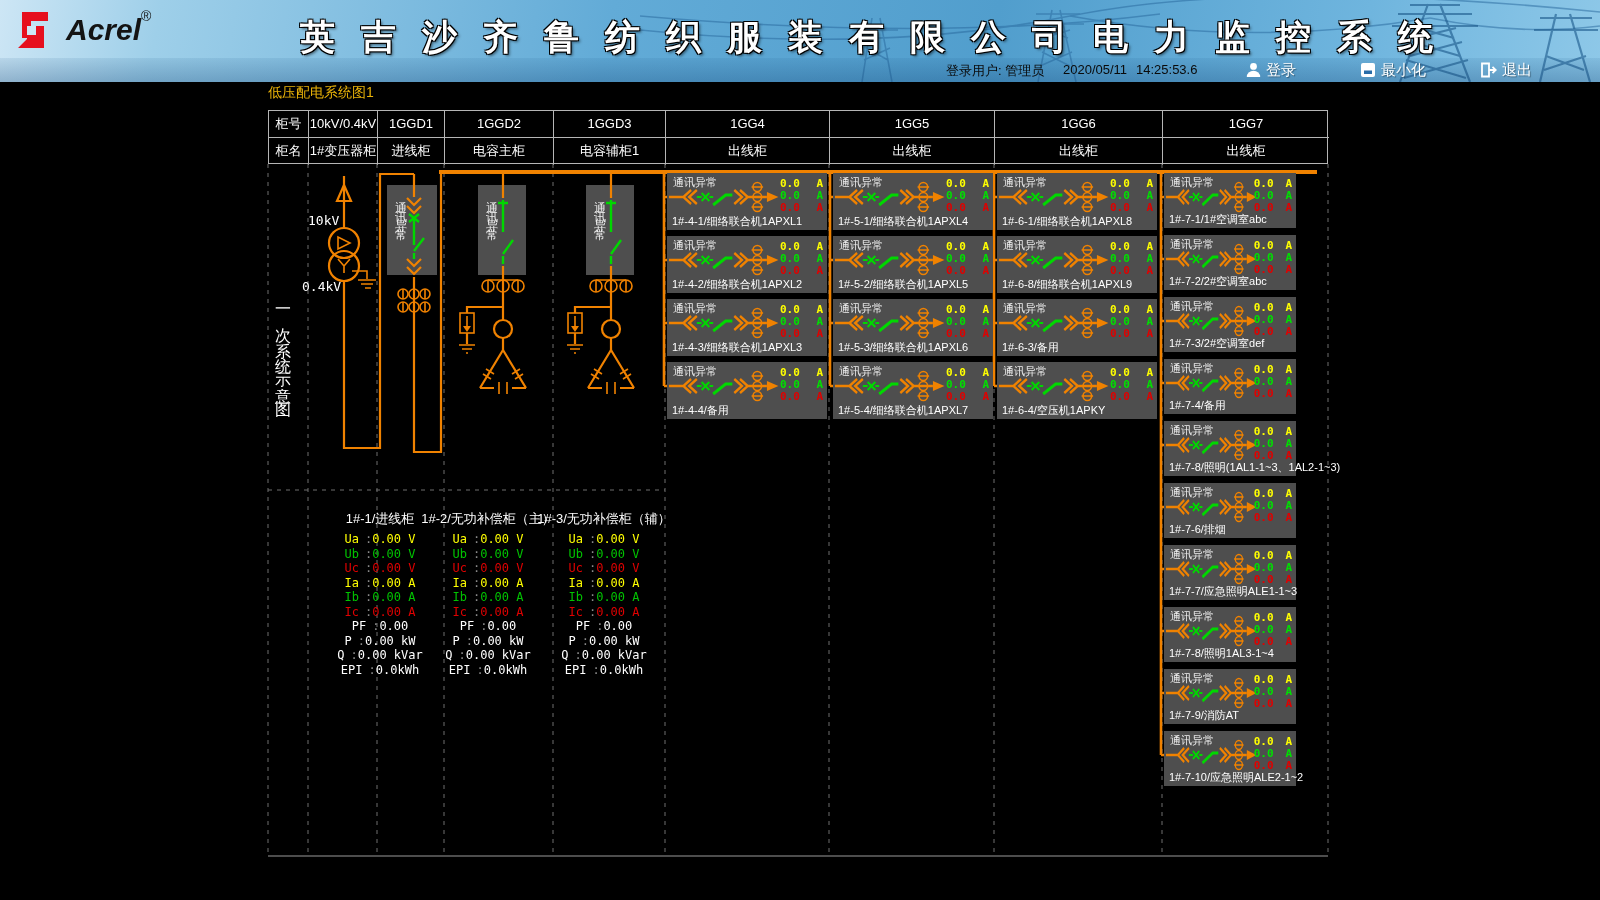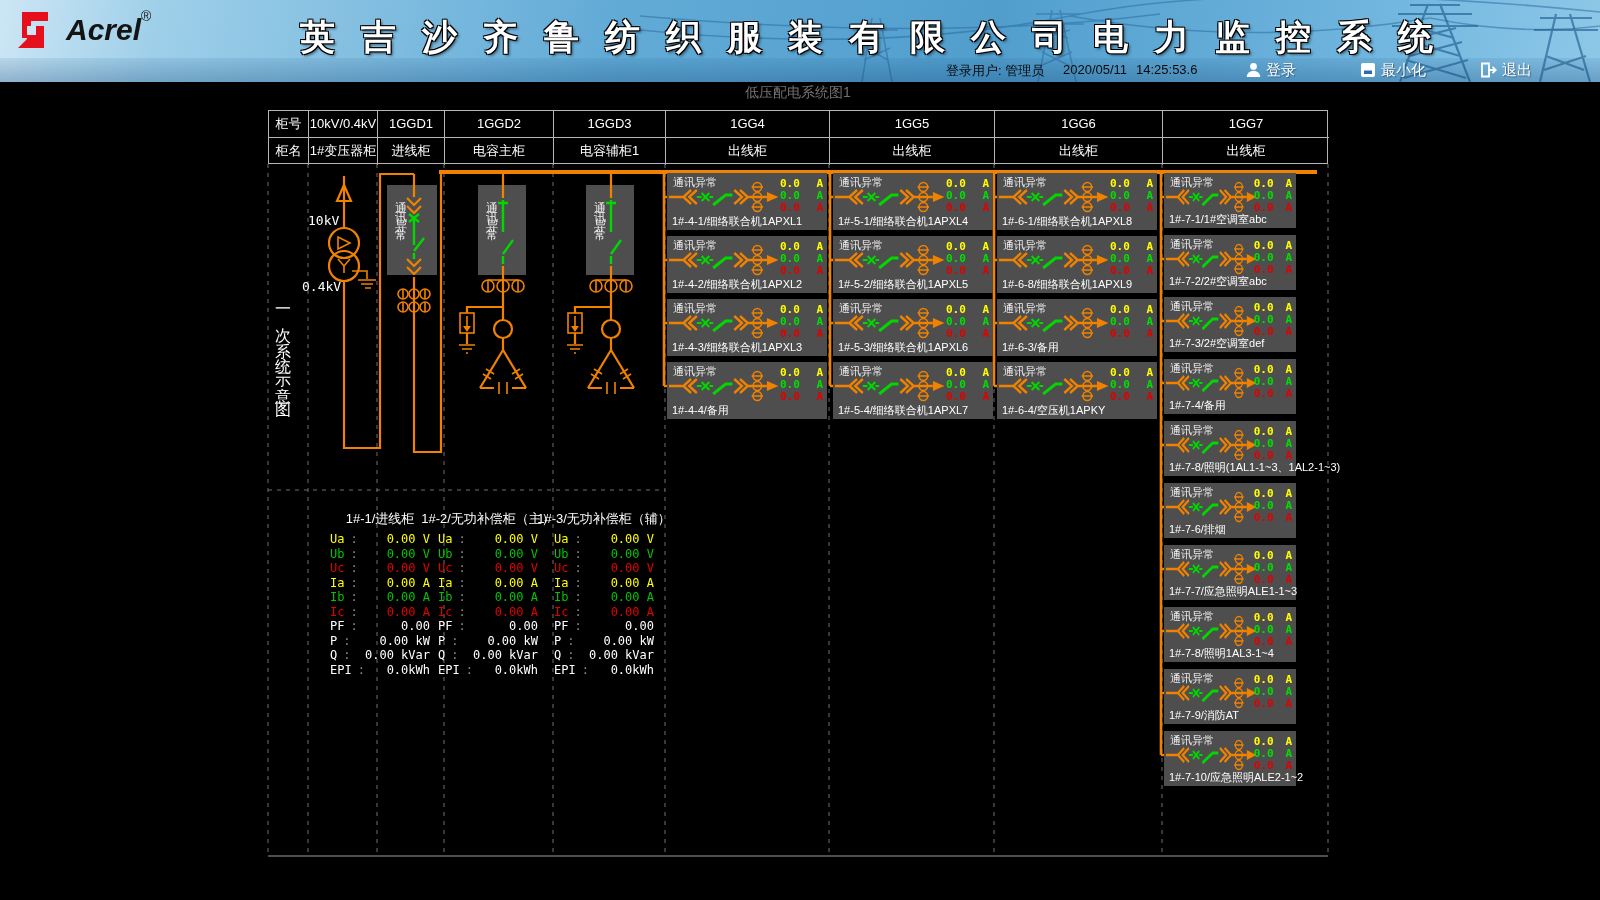--- a/index.html
+++ b/index.html
@@ -15,22 +15,22 @@
   #logo-text{font-size:30px;font-weight:bold;font-style:italic;color:#141414;line-height:44px;letter-spacing:0px;}
   #logo-reg{font-size:14px;color:#141414;margin-top:0px;}
   #main-title{position:absolute;left:300px;top:14px;font-size:35px;font-weight:bold;color:#fff;
     letter-spacing:26px;white-space:nowrap;
     text-shadow:1px 1px 0 #000,-1px -1px 0 #000,1px -1px 0 #000,-1px 1px 0 #000,2px 2px 3px rgba(0,0,0,.55);}
   .hinfo{position:absolute;top:62px;font-size:13px;color:#0a0a0a;white-space:nowrap;}
   .hbtn{position:absolute;top:59px;height:22px;display:flex;align-items:center;gap:5px;
     color:#fff;font-size:15px;cursor:pointer;text-shadow:1px 1px 1px rgba(0,0,0,.4);}
 
   
-  #page-title{position:absolute;left:268px;top:84px;width:1060px;text-align:center;
-    color:#737373;font-size:14px;}
+  #page-title{position:absolute;left:268px;top:84px;width:1060px;
+    color:#eab308;font-size:14px;}
   #cab-table{position:absolute;left:268px;top:110px;width:1060px;height:54px;
     display:grid;grid-template-columns:40px 69px 67px 109px 112px 164px 165px 168px 166px;
     grid-template-rows:27px 27px;border:1px solid #b5b5b5;box-sizing:border-box;}
   #cab-table div{border-right:1px solid #b5b5b5;border-bottom:1px solid #b5b5b5;
     color:#fff;font-size:13px;text-align:center;line-height:26px;overflow:hidden;white-space:nowrap;box-sizing:border-box;}
   #cab-table div:nth-child(9n){border-right:none;}
   #cab-table div:nth-child(n+10){border-bottom:none;}
 
   
   .gbox{position:absolute;width:48px;height:90px;background:#4e4e4e;z-index:1;}
@@ -62,21 +62,21 @@
   .pof{fill:#f08200;}
   .fv{position:absolute;right:17%;width:36px;text-align:right;
     font-family:"DejaVu Sans Mono",monospace;font-size:11px;font-weight:bold;}
   .fu{position:absolute;right:4px;font-family:"DejaVu Sans Mono",monospace;font-size:11px;font-weight:bold;}
   .cy{color:#ffff00;} .cg{color:#00e000;} .cr{color:#e00000;}
 
   
   .mpanel{position:absolute;top:532px;width:100px;z-index:4;}
   .mtitle{position:absolute;top:-22px;left:50%;transform:translateX(-50%);
     white-space:nowrap;color:#fff;font-size:13px;}
-  .mrow{display:flex;justify-content:space-between;height:14.5px;
+  .mrow{display:flex;justify-content:center;height:14.5px;
     font-family:"DejaVu Sans Mono",monospace;font-size:12px;}
   .msep{color:#8a8a8a;margin-left:6px;font-style:normal;}
   .mrow[data-c="y"] .mk span,.mrow[data-c="y"] .mv{color:#ffff00;}
   .mrow[data-c="g"] .mk span,.mrow[data-c="g"] .mv{color:#00c400;}
   .mrow[data-c="r"] .mk span,.mrow[data-c="r"] .mv{color:#e00000;}
   .mrow[data-c="w"] .mk span,.mrow[data-c="w"] .mv{color:#fff;}
 
   
   #nav{position:absolute;left:0;top:858px;width:1600px;height:42px;background:#02101f;z-index:6;}
   #nav-inner{position:absolute;left:0;top:3px;width:1600px;height:34px;display:flex;}

